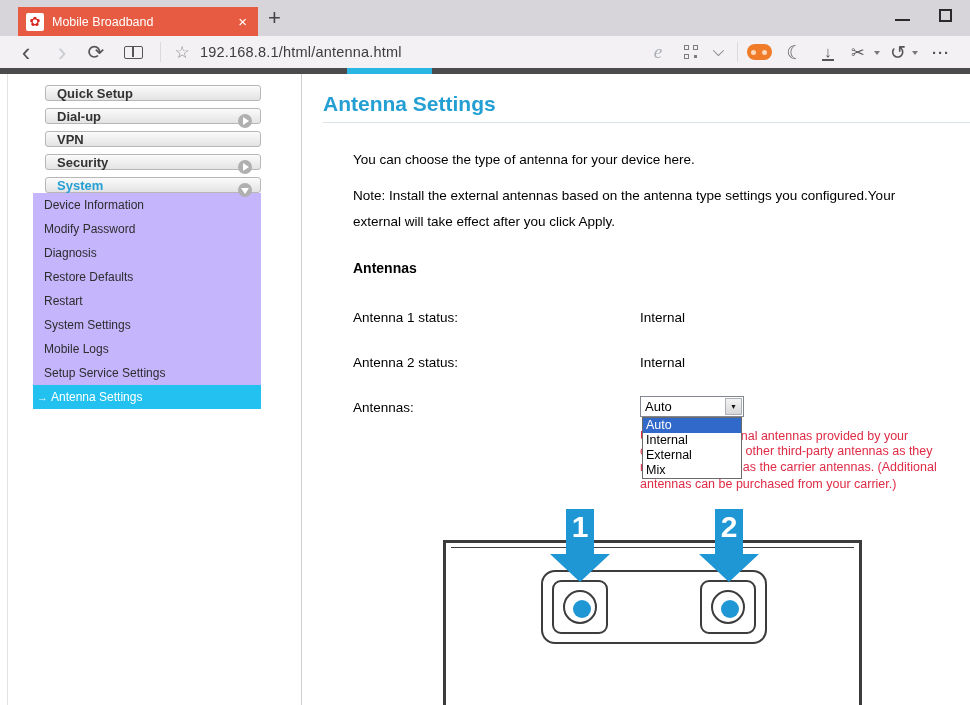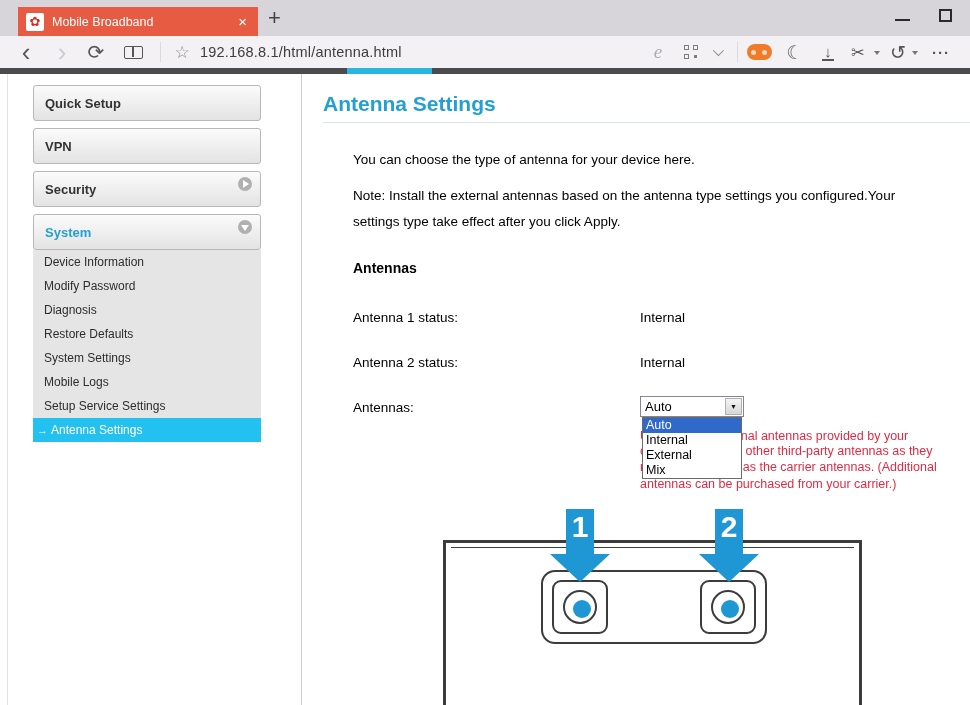--- a/index.html
+++ b/index.html
@@ -70,31 +70,31 @@
   .strip{position:absolute;left:0;top:68px;width:970px;height:6px;background:var(--chrome-dark);}
   .strip-seg{position:absolute;left:347px;top:0;width:85px;height:6px;background:var(--progress-cyan);}
 
   
   .page{position:absolute;left:0;top:74px;width:970px;height:631px;background:#fff;}
   .gutter{position:absolute;left:7px;top:0;width:1px;height:631px;background:#e3e3e3;}
   .divider{position:absolute;left:301px;top:0;width:1px;height:631px;background:#cfcfcf;}
 
   
   .sidebar{position:absolute;left:33px;top:11px;width:228px;}
-  .menu-btn{position:relative;height:36px;margin-bottom:7px;border:1px solid #b7b7b7;border-radius:3px;
+  .menu-btn{position:relative;height:16px;margin-bottom:7px;border:1px solid #b7b7b7;border-radius:3px;
             background:linear-gradient(#fbfbfb,#e3e3e3);display:flex;align-items:center;
-            padding-left:11px;font-size:13px;font-weight:bold;color:#333;}
+            padding-left:11px;font-size:13px;font-weight:bold;color:#333;margin-left:12px;}
   .menu-btn.last{margin-bottom:0;}
   .menu-btn.active{color:var(--accent-blue);}
   .circle-arrow{position:absolute;right:8px;top:5px;width:14px;height:14px;border-radius:50%;
                 background:#b0b0b0;display:flex;align-items:center;justify-content:center;}
   .circle-arrow i{display:block;width:0;height:0;}
   .tri-right{border-top:4px solid transparent;border-bottom:4px solid transparent;border-left:6px solid #fff;margin-left:2px;}
   .tri-down{border-left:4px solid transparent;border-right:4px solid transparent;border-top:6px solid #fff;margin-top:2px;}
-  .submenu{background:#e5e5e5;}
+  .submenu{background:#c4b5fd;}
   .sub-item{height:24px;display:flex;align-items:center;padding-left:11px;font-size:12px;color:#2d2d2d;}
   .sub-item.selected{background:var(--selected-cyan);color:#fff;padding-left:4px;}
   .sub-item.selected .prefix{font-size:11px;margin-right:3px;color:#e8fbff;}
 
   
   .content{position:absolute;left:0;top:0;width:970px;height:631px;}
   .page-title{position:absolute;left:323px;top:18px;font-size:21px;font-weight:bold;color:var(--accent-blue);}
   .title-rule{position:absolute;left:323px;top:48px;width:647px;height:1px;background:#d9e3e8;}
   .para{position:absolute;left:353px;font-size:13.5px;color:#000;white-space:nowrap;}
   .p-intro{top:78px;}
@@ -205,55 +205,62 @@
 
   <div class="page">
     <div class="gutter"></div>
     <div class="divider"></div>
 
     <div class="sidebar">
       <div class="menu-btn">
           <span>Quick Setup</span>
         </div>
       <div class="menu-btn">
+          <span>Dial-up</span>
+          <span class="circle-arrow">
+            <i class="tri-right"></i>
+          </span>
+        </div>
+      <div class="menu-btn">
           <span>VPN</span>
         </div>
       <div class="menu-btn">
           <span>Security</span>
           <span class="circle-arrow">
             <i class="tri-right"></i>
           </span>
         </div>
       <div class="menu-btn active last">
           <span>System</span>
           <span class="circle-arrow">
             <i class="tri-down"></i>
           </span>
         </div>
       <div class="submenu">
         <div class="sub-item">Device Information</div>
         <div class="sub-item">Modify Password</div>
         <div class="sub-item">Diagnosis</div>
         <div class="sub-item">Restore Defaults</div>
+        <div class="sub-item">Restart</div>
         <div class="sub-item">System Settings</div>
         <div class="sub-item">Mobile Logs</div>
         <div class="sub-item">Setup Service Settings</div>
         <div class="sub-item selected">
           <span class="prefix">→</span>
           <span>Antenna Settings</span>
         </div>
       </div>
     </div>
 
     <div class="content">
       <div class="page-title">Antenna Settings</div>
       <div class="title-rule"></div>
       <div class="para p-intro">You can choose the type of antenna for your device here.</div>
       <div class="para p-note1">Note: Install the external antennas based on the antenna type settings you configured.Your</div>
-      <div class="para p-note2">settings type take effect after you click Apply.</div>
+      <div class="para p-note2">external will take effect after you click Apply.</div>
       <div class="section-title">Antennas</div>
 
       <div class="row-label r1">Antenna 1 status:</div>
       <div class="row-value r1">Internal</div>
       <div class="row-label r2">Antenna 2 status:</div>
       <div class="row-value r2">Internal</div>
       <div class="row-label r3">Antennas:</div>
 
       <div class="warn w0">Use only the external antennas provided by your</div>
       <div class="warn w1">carrier. Do not use other third-party antennas as they</div>

